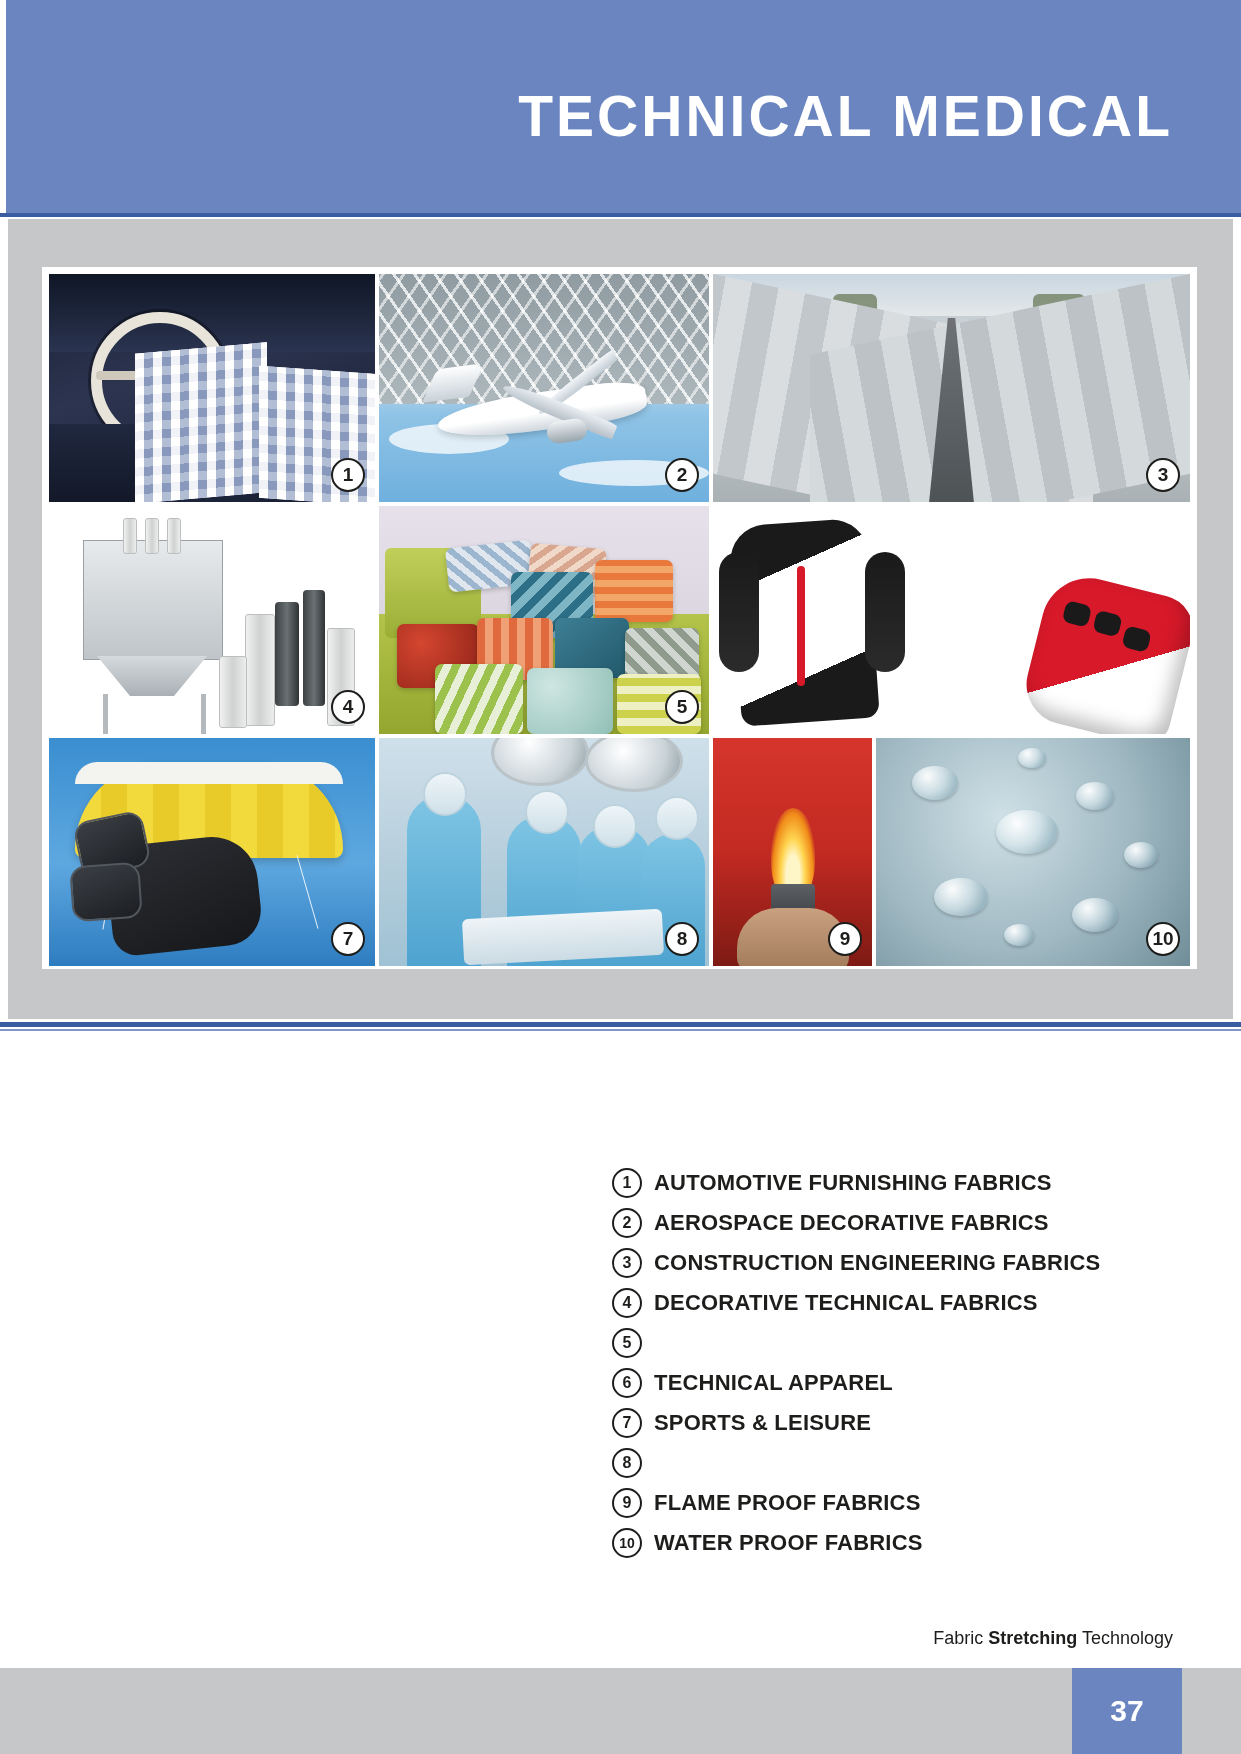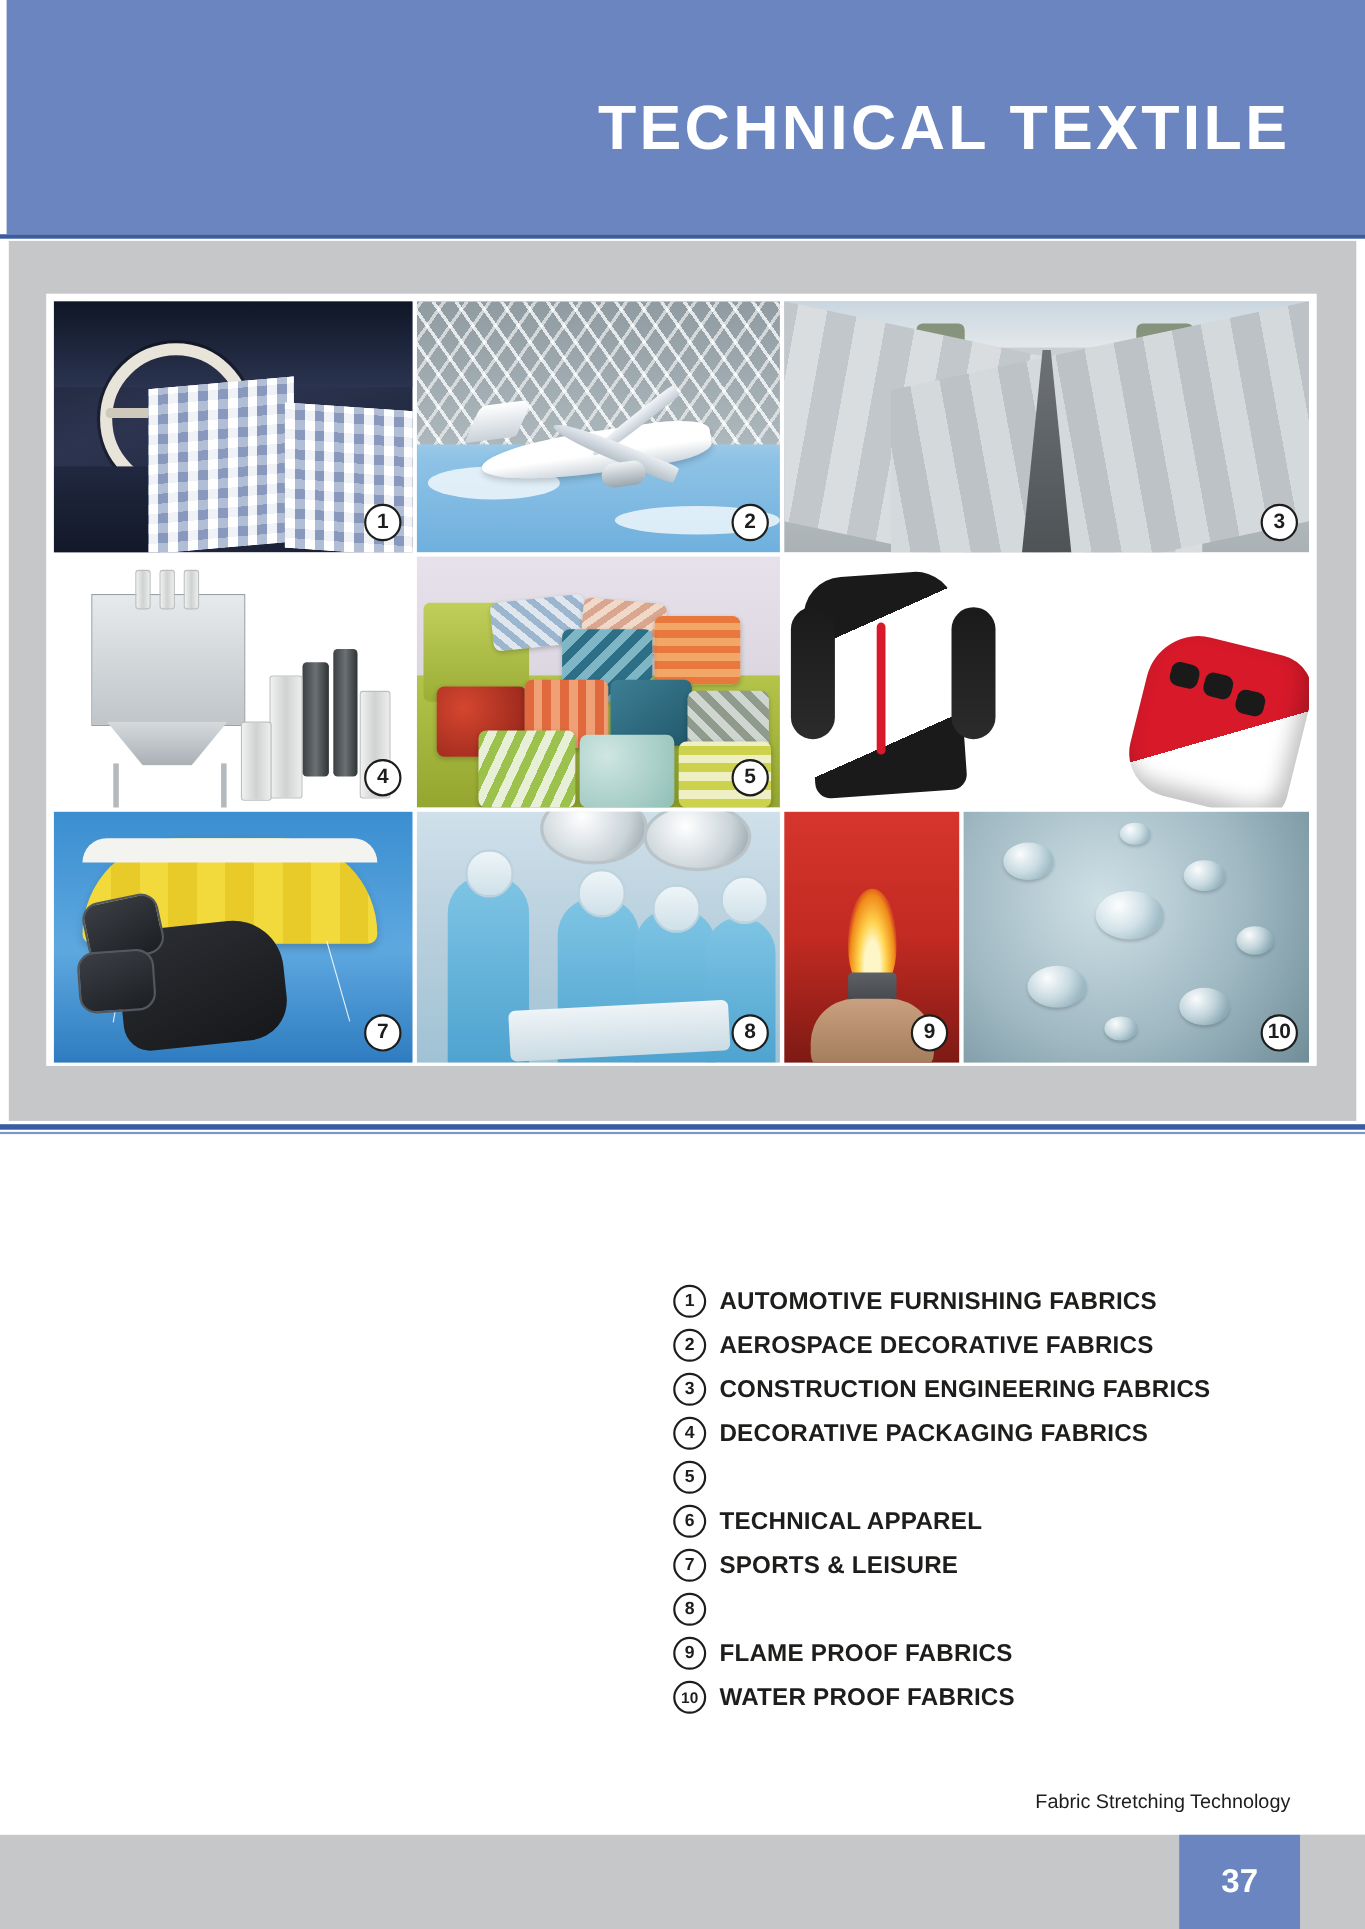--- a/index.html
+++ b/index.html
@@ -382,21 +382,21 @@
 
   
   .footer-tag {
     position:absolute;
     top: 1628px;
     right: 68px;
     font-size: 18px;
     color: #1d1d1b;
     white-space: nowrap;
   }
-  .footer-tag b { font-weight: normal; }
+  .footer-tag b { font-weight: bold; }
   .footer-band {
     position:absolute;
     top: 1668px; left: 0;
     width: 1241px; height: 86px;
     background: #c6c7c9;
   }
   .footer-page {
     position:absolute;
     top: 1668px;
     left: 1072px;
@@ -410,21 +410,21 @@
   }
   .footer-right-strip {
     position:absolute; top:1668px; left:1182px; width:59px; height:86px; background:#c6c7c9;
   }
 </style>
 </head>
 <body>
 
 <div class="header-band">
   <div class="header-left-strip"></div>
-  <div class="header-title">TECHNICAL TEXTILE</div>
+  <div class="header-title">TECHNICAL MEDICAL</div>
 </div>
 <div class="header-rule"></div>
 
 <div class="photo-panel">
   <div class="photo-inner">
     <div class="grid">
 
       <div class="cell r1 c1 img-car">
         <div class="car-dash"></div>
         <div class="car-wheel"></div>
@@ -566,21 +566,21 @@
   <div class="legend-row">
     <div class="legend-num">2</div>
     <div class="legend-label">AEROSPACE DECORATIVE FABRICS</div>
   </div>
   <div class="legend-row">
     <div class="legend-num">3</div>
     <div class="legend-label">CONSTRUCTION ENGINEERING FABRICS</div>
   </div>
   <div class="legend-row">
     <div class="legend-num">4</div>
-    <div class="legend-label">DECORATIVE PACKAGING FABRICS</div>
+    <div class="legend-label">DECORATIVE TECHNICAL FABRICS</div>
   </div>
   <div class="legend-row">
     <div class="legend-num">5</div>
   </div>
   <div class="legend-row">
     <div class="legend-num">6</div>
     <div class="legend-label">TECHNICAL APPAREL</div>
   </div>
   <div class="legend-row">
     <div class="legend-num">7</div>

